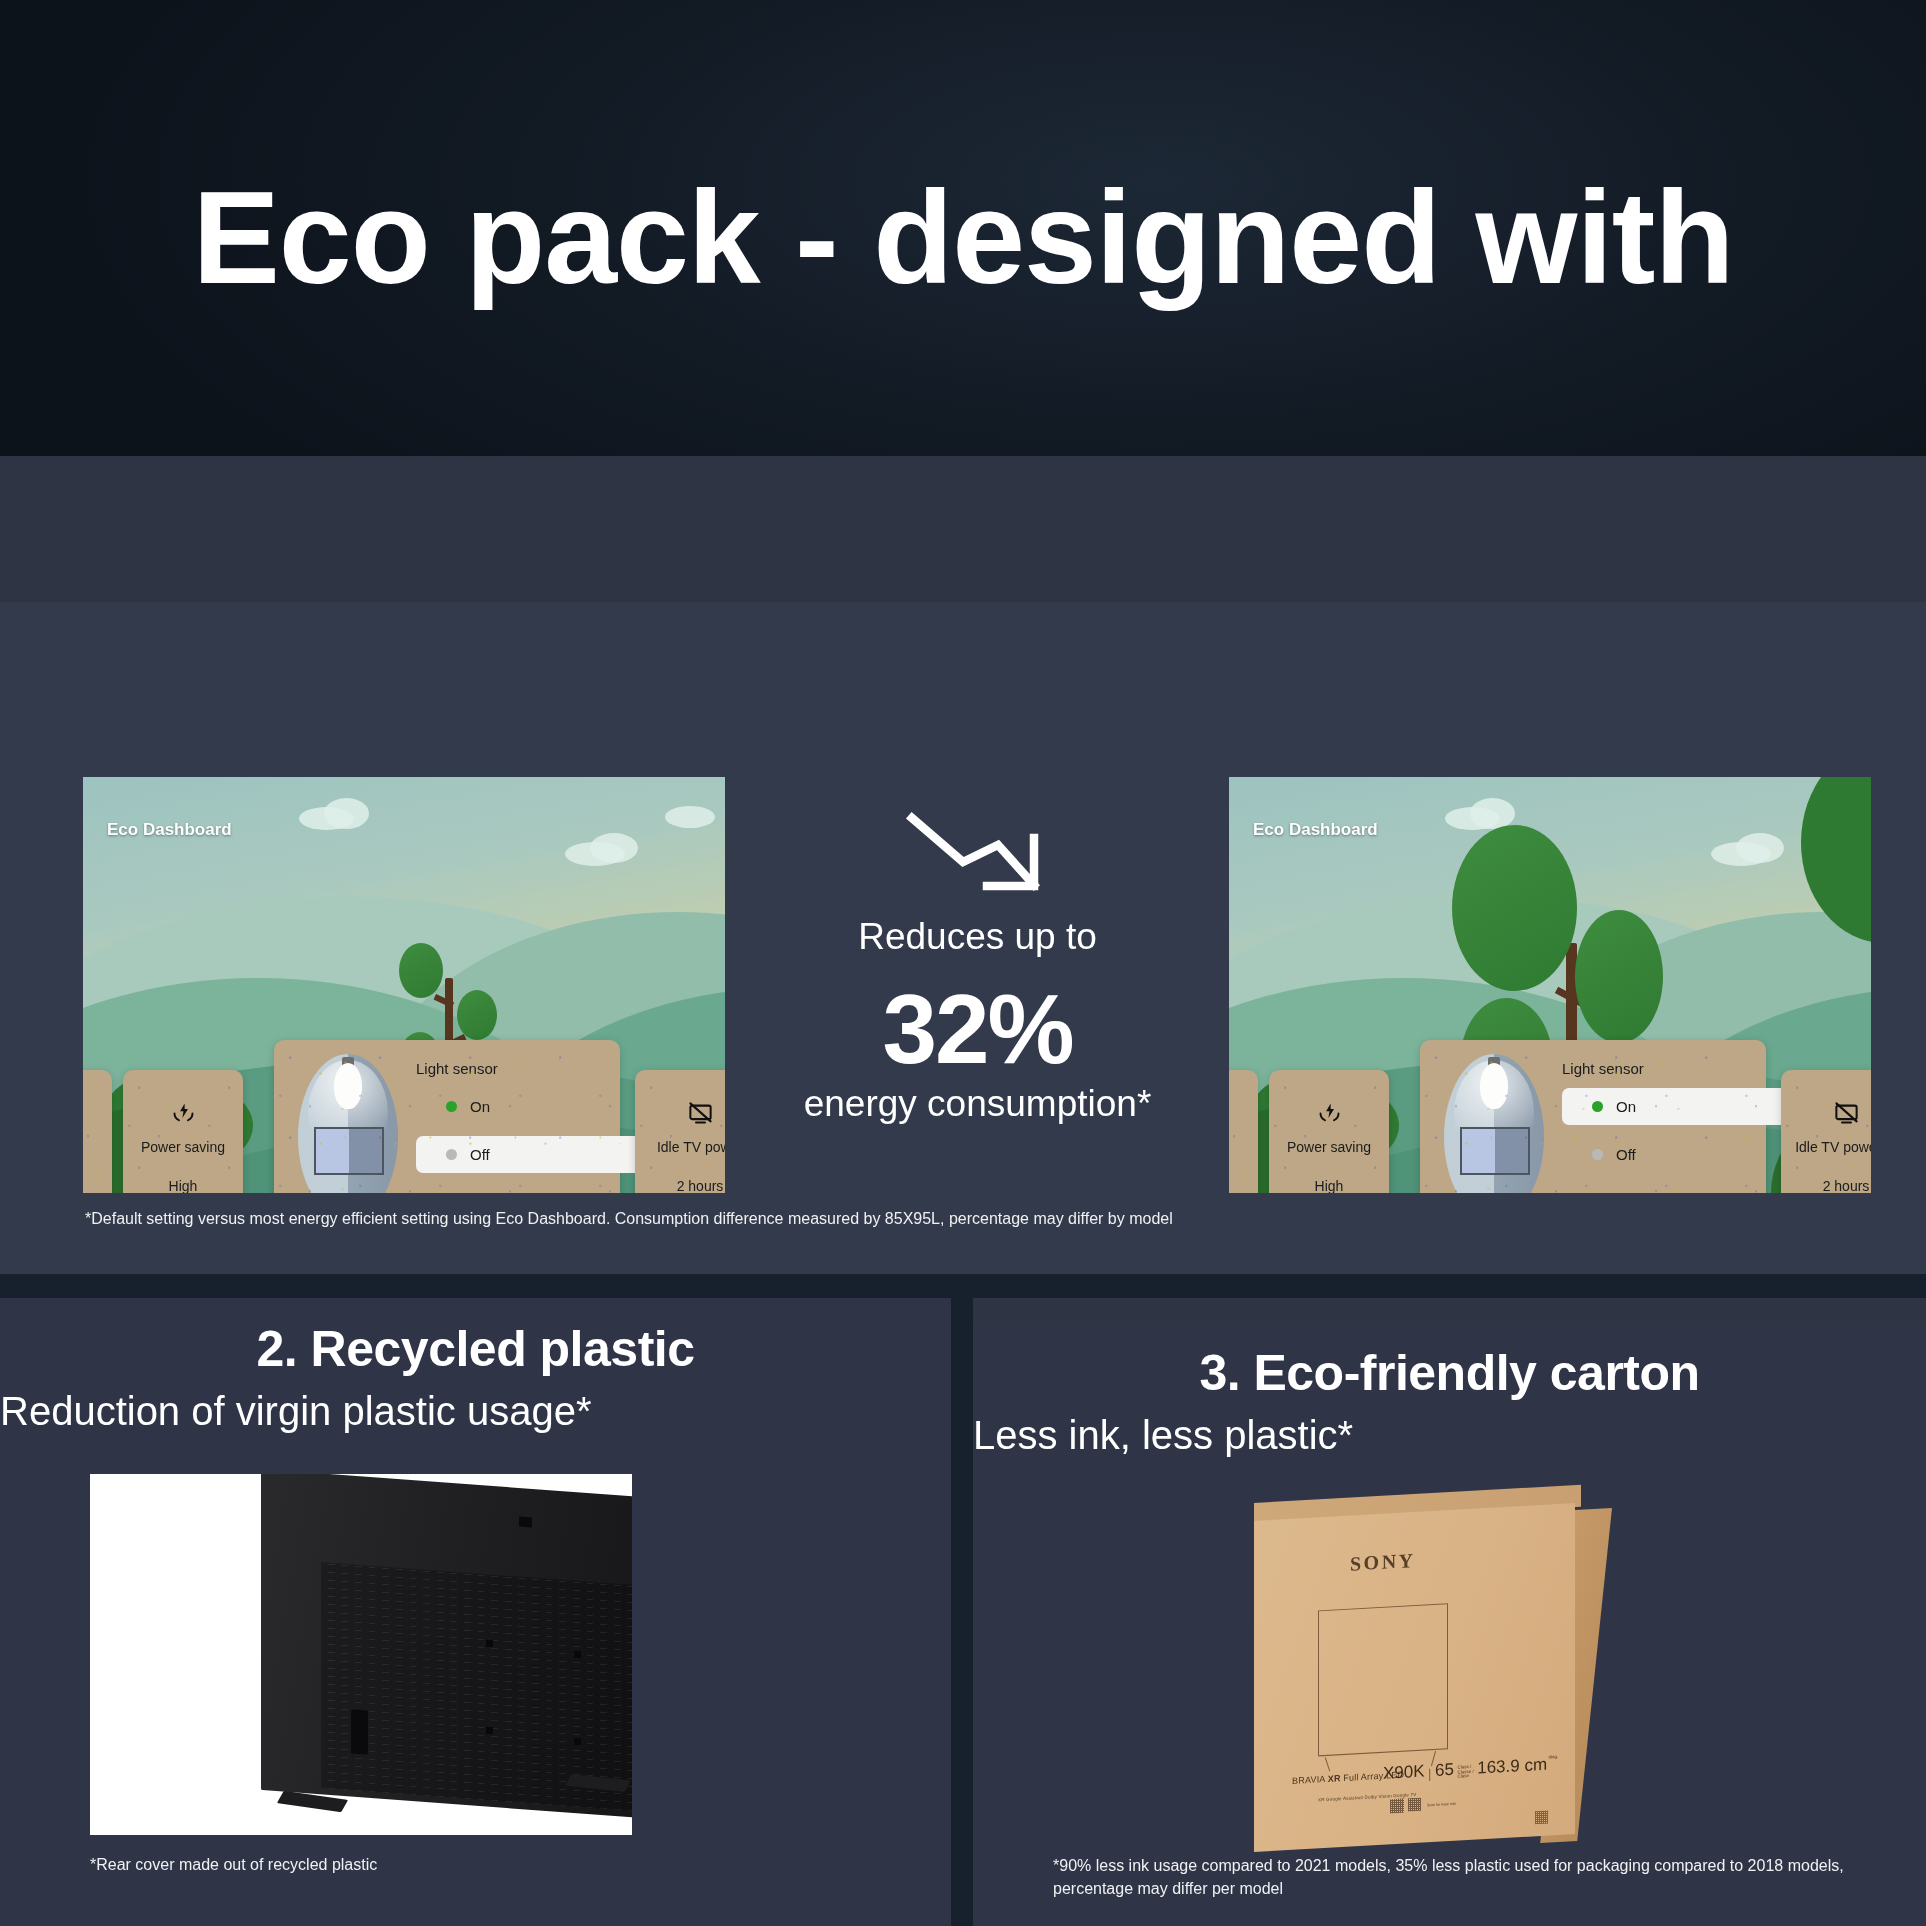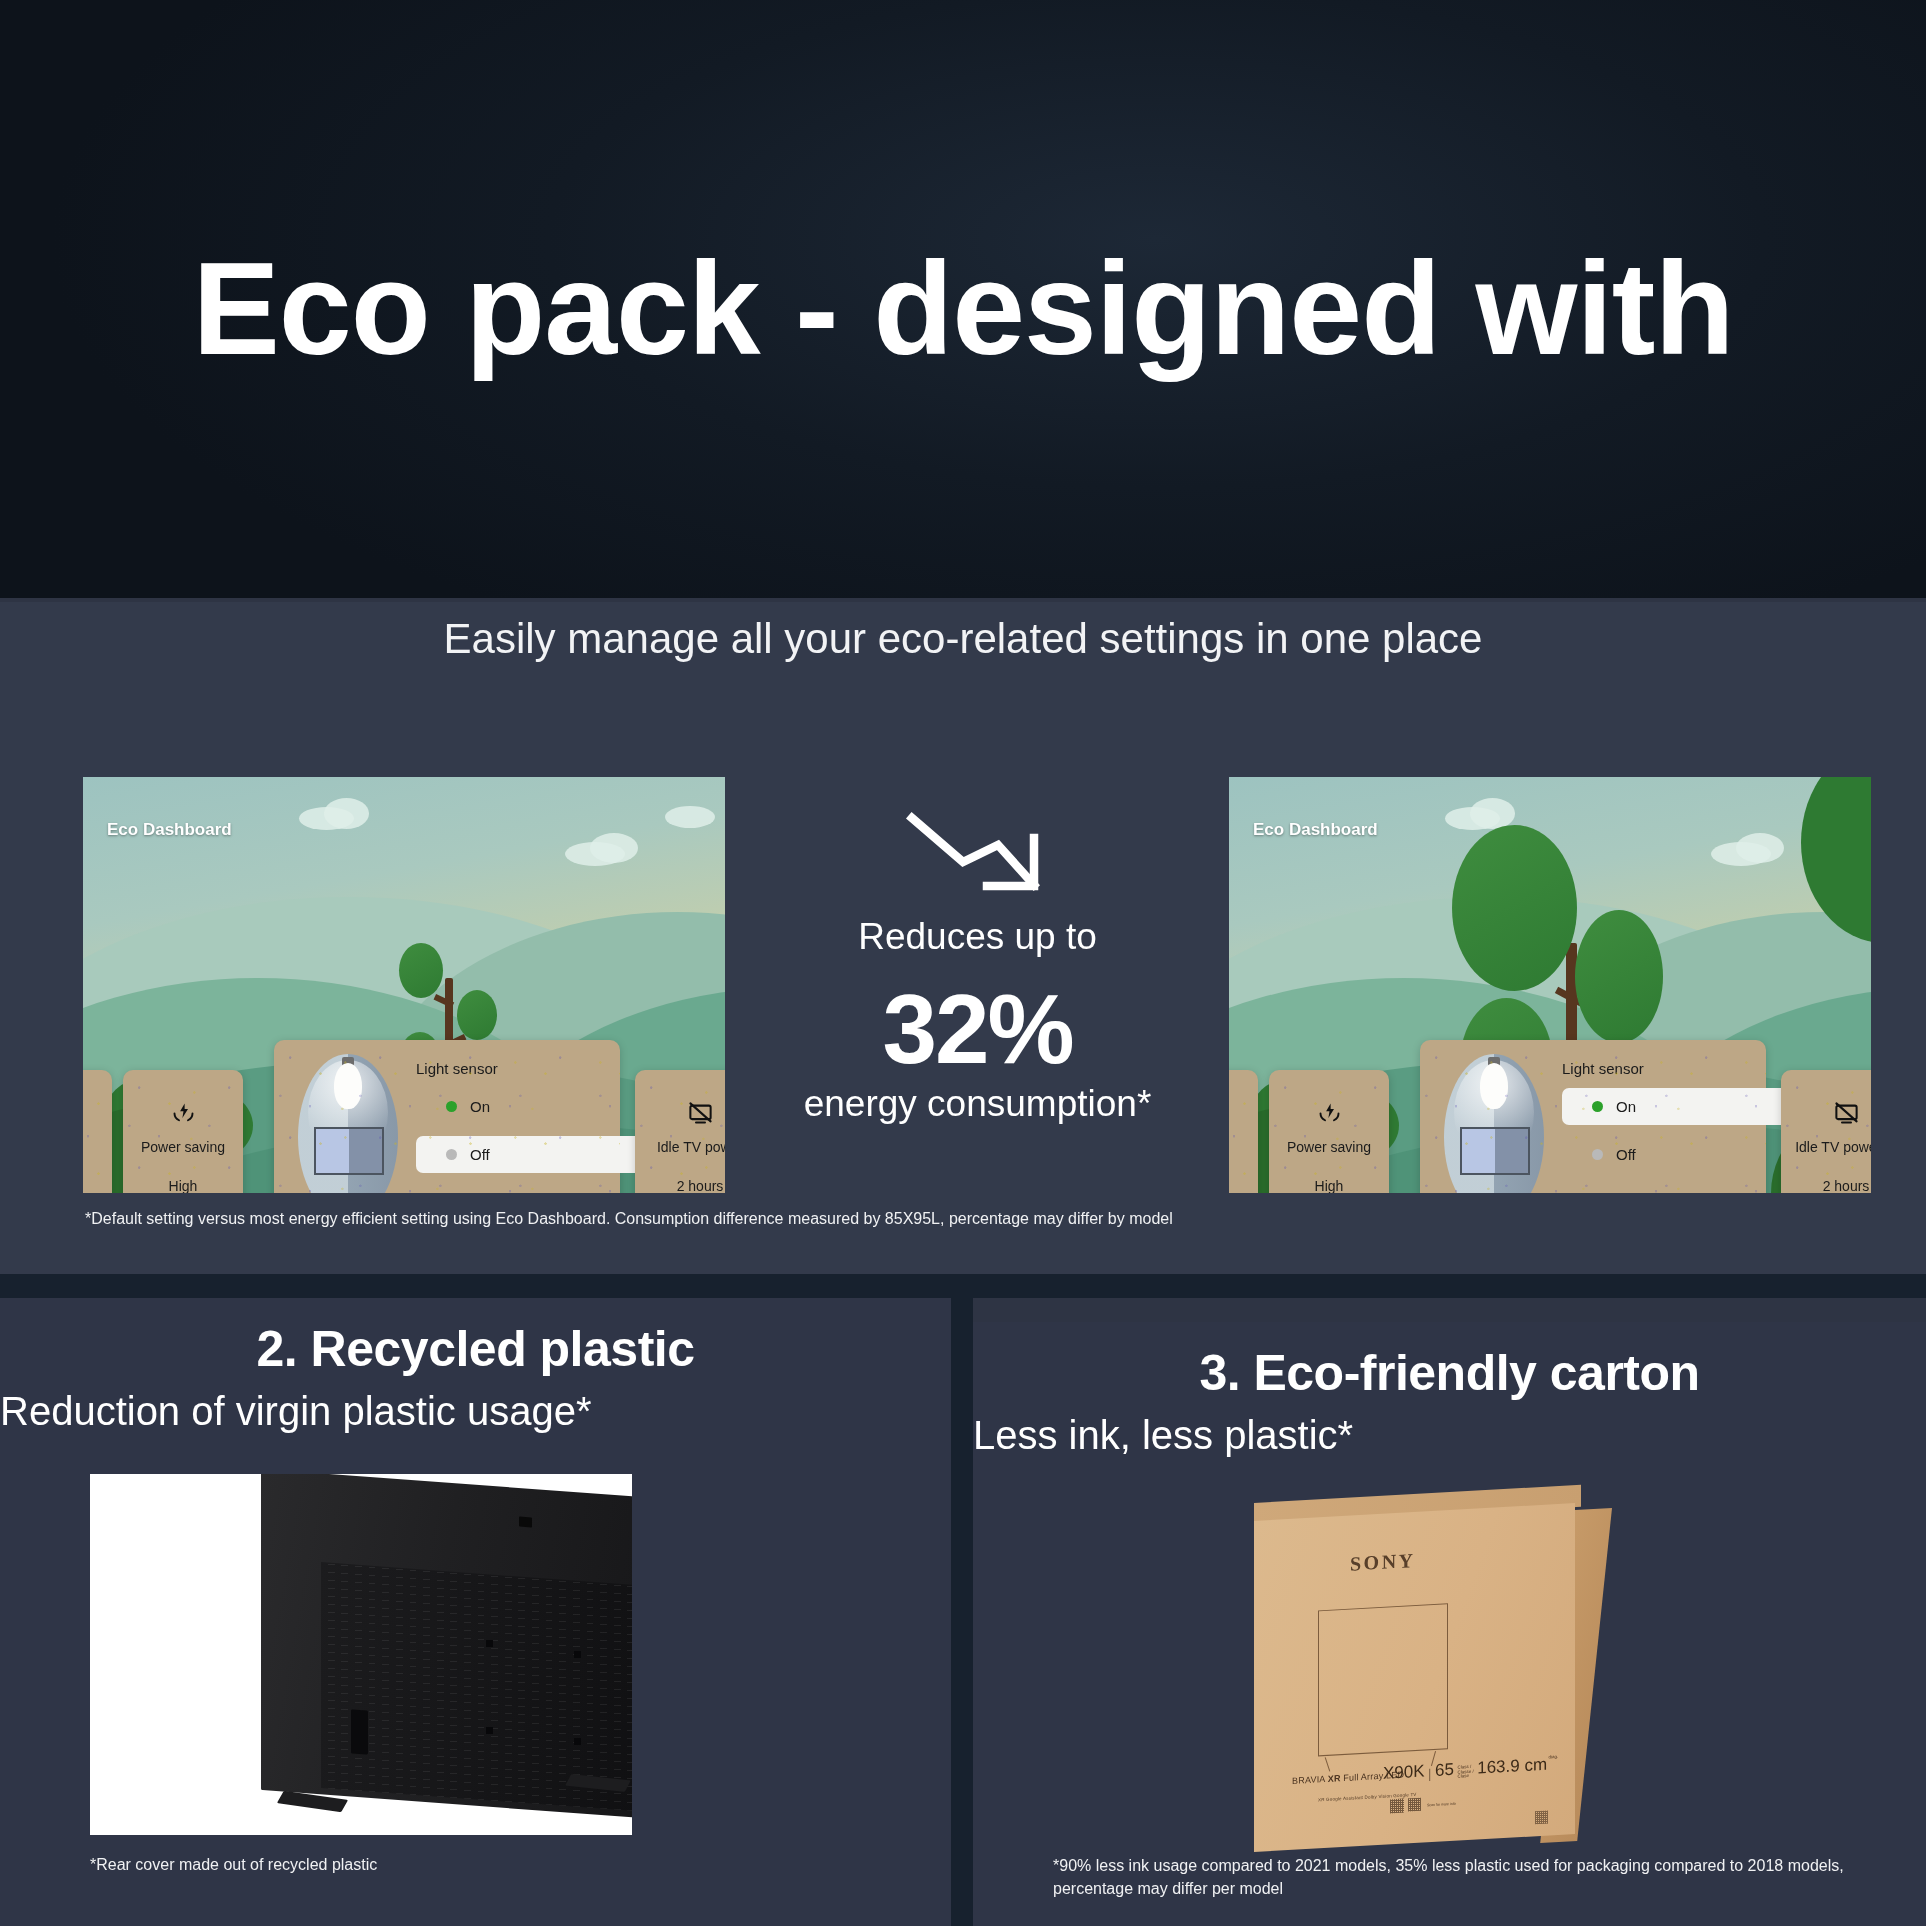--- a/index.html
+++ b/index.html
@@ -8,21 +8,21 @@
     font-family:"Liberation Sans", sans-serif;
     background:#2e3444;
     color:#fff;
     overflow:hidden;
     position:relative;
   }
   .page { width:1926px; height:1926px; position:relative; }
 
   
   .hero {
-    position:absolute; left:0; top:0; width:1926px; height:598px;
+    position:absolute; left:0; top:0; width:1926px; height:456px;
     background:
       radial-gradient(ellipse 1104px 451px at 60% 40%, #1d2836 0%, #121a24 55%, #0d131b 100%);
     display:flex; flex-direction:row; align-items:center; justify-content:center;
   }
   .hero-line {
     font-weight:700; font-size:131px; line-height:1.02;
     letter-spacing:-1px; text-align:center; white-space:nowrap;
   }
   .hero-line-1 { margin-top:20px; }
   .hero-line-2 { margin-top:5px; }
@@ -299,21 +299,20 @@
 </head>
 <body>
 
 <div class="page">
 
   <div class="hero">
     <div class="hero-line hero-line-1">Eco pack - designed with</div>
   </div>
 
   <div class="sec1">
-    <div class="s1-sub">Easily manage all your eco-related settings in one place</div>
   </div>
 
   <div class="s1-row" style="top:777px;">
 
     <div class="tvscreen tv-left">
       <div class="sky"></div>
       <div class="hill h1"></div>
       <div class="hill h2"></div>
       <div class="hill h3"></div>
       <div class="hill h4"></div>

